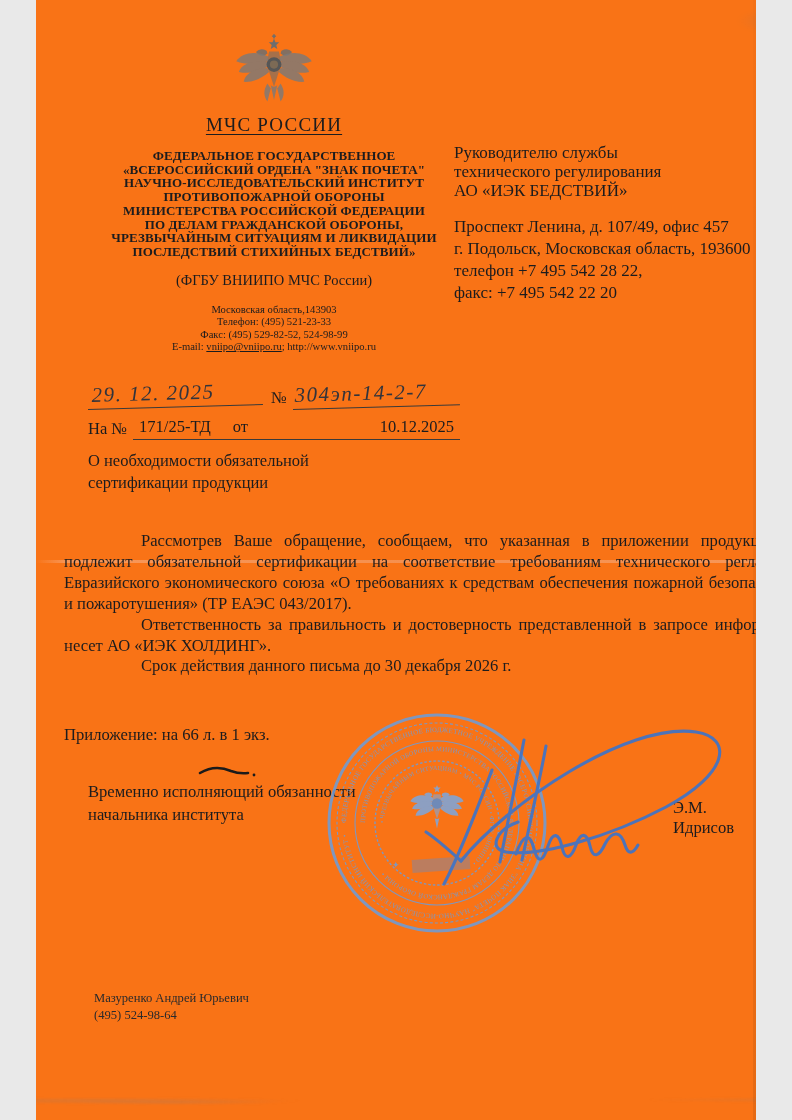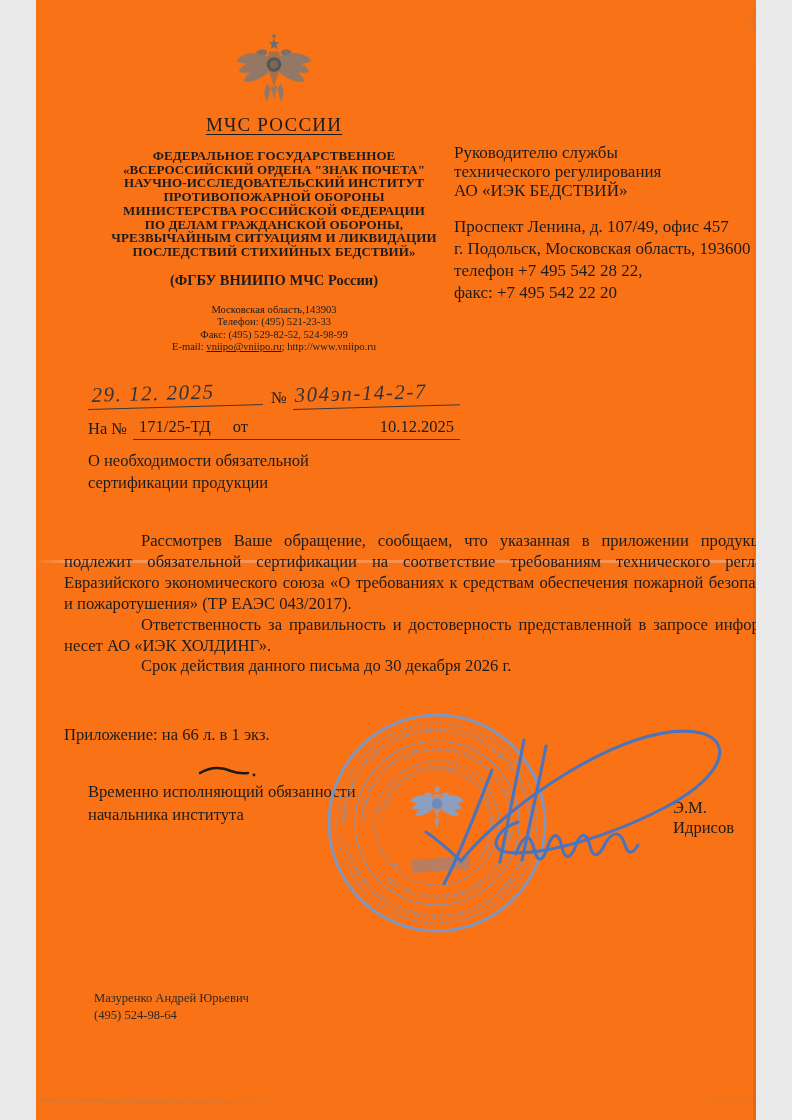--- a/index.html
+++ b/index.html
@@ -7,21 +7,21 @@
     position:relative; width:720px; height:1120px; margin:0 auto;
     background:#f97316; overflow:hidden;
     font-family:"Liberation Serif", serif; color:#1c1c1e;
   }
   
   .letterhead { position:absolute; left:52px; top:34px; width:372px; text-align:center; }
   .emblem { width:82px; height:76px; margin:0 auto; }
   .ministry { margin-top:4px; font-size:19px; letter-spacing:1.2px;
     text-decoration:underline; text-underline-offset:3px; }
   .org { margin-top:13px; font-weight:bold; font-size:13px; line-height:13.7px; letter-spacing:.1px; }
-  .org-short { margin-top:13px; font-weight:bold; font-size:14.5px; }
+  .org-short { margin-top:13px; font-weight:normal; font-size:14.5px; }
   .addr { margin-top:15px; font-size:10.6px; line-height:12.6px; }
   .addr .link { text-decoration:underline; }
   
   .recipient { position:absolute; left:418px; top:144px; width:352px; text-align:left; font-size:17px; }
   .recipient .to-line { line-height:18.8px; }
   .recipient .person { margin-top:23px; }
   .recipient .r-addr { margin-top:16px; line-height:22px; }
   
   .ref-row { position:absolute; left:52px; top:378px; width:372px; height:32px;
     display:flex; align-items:flex-end; }

